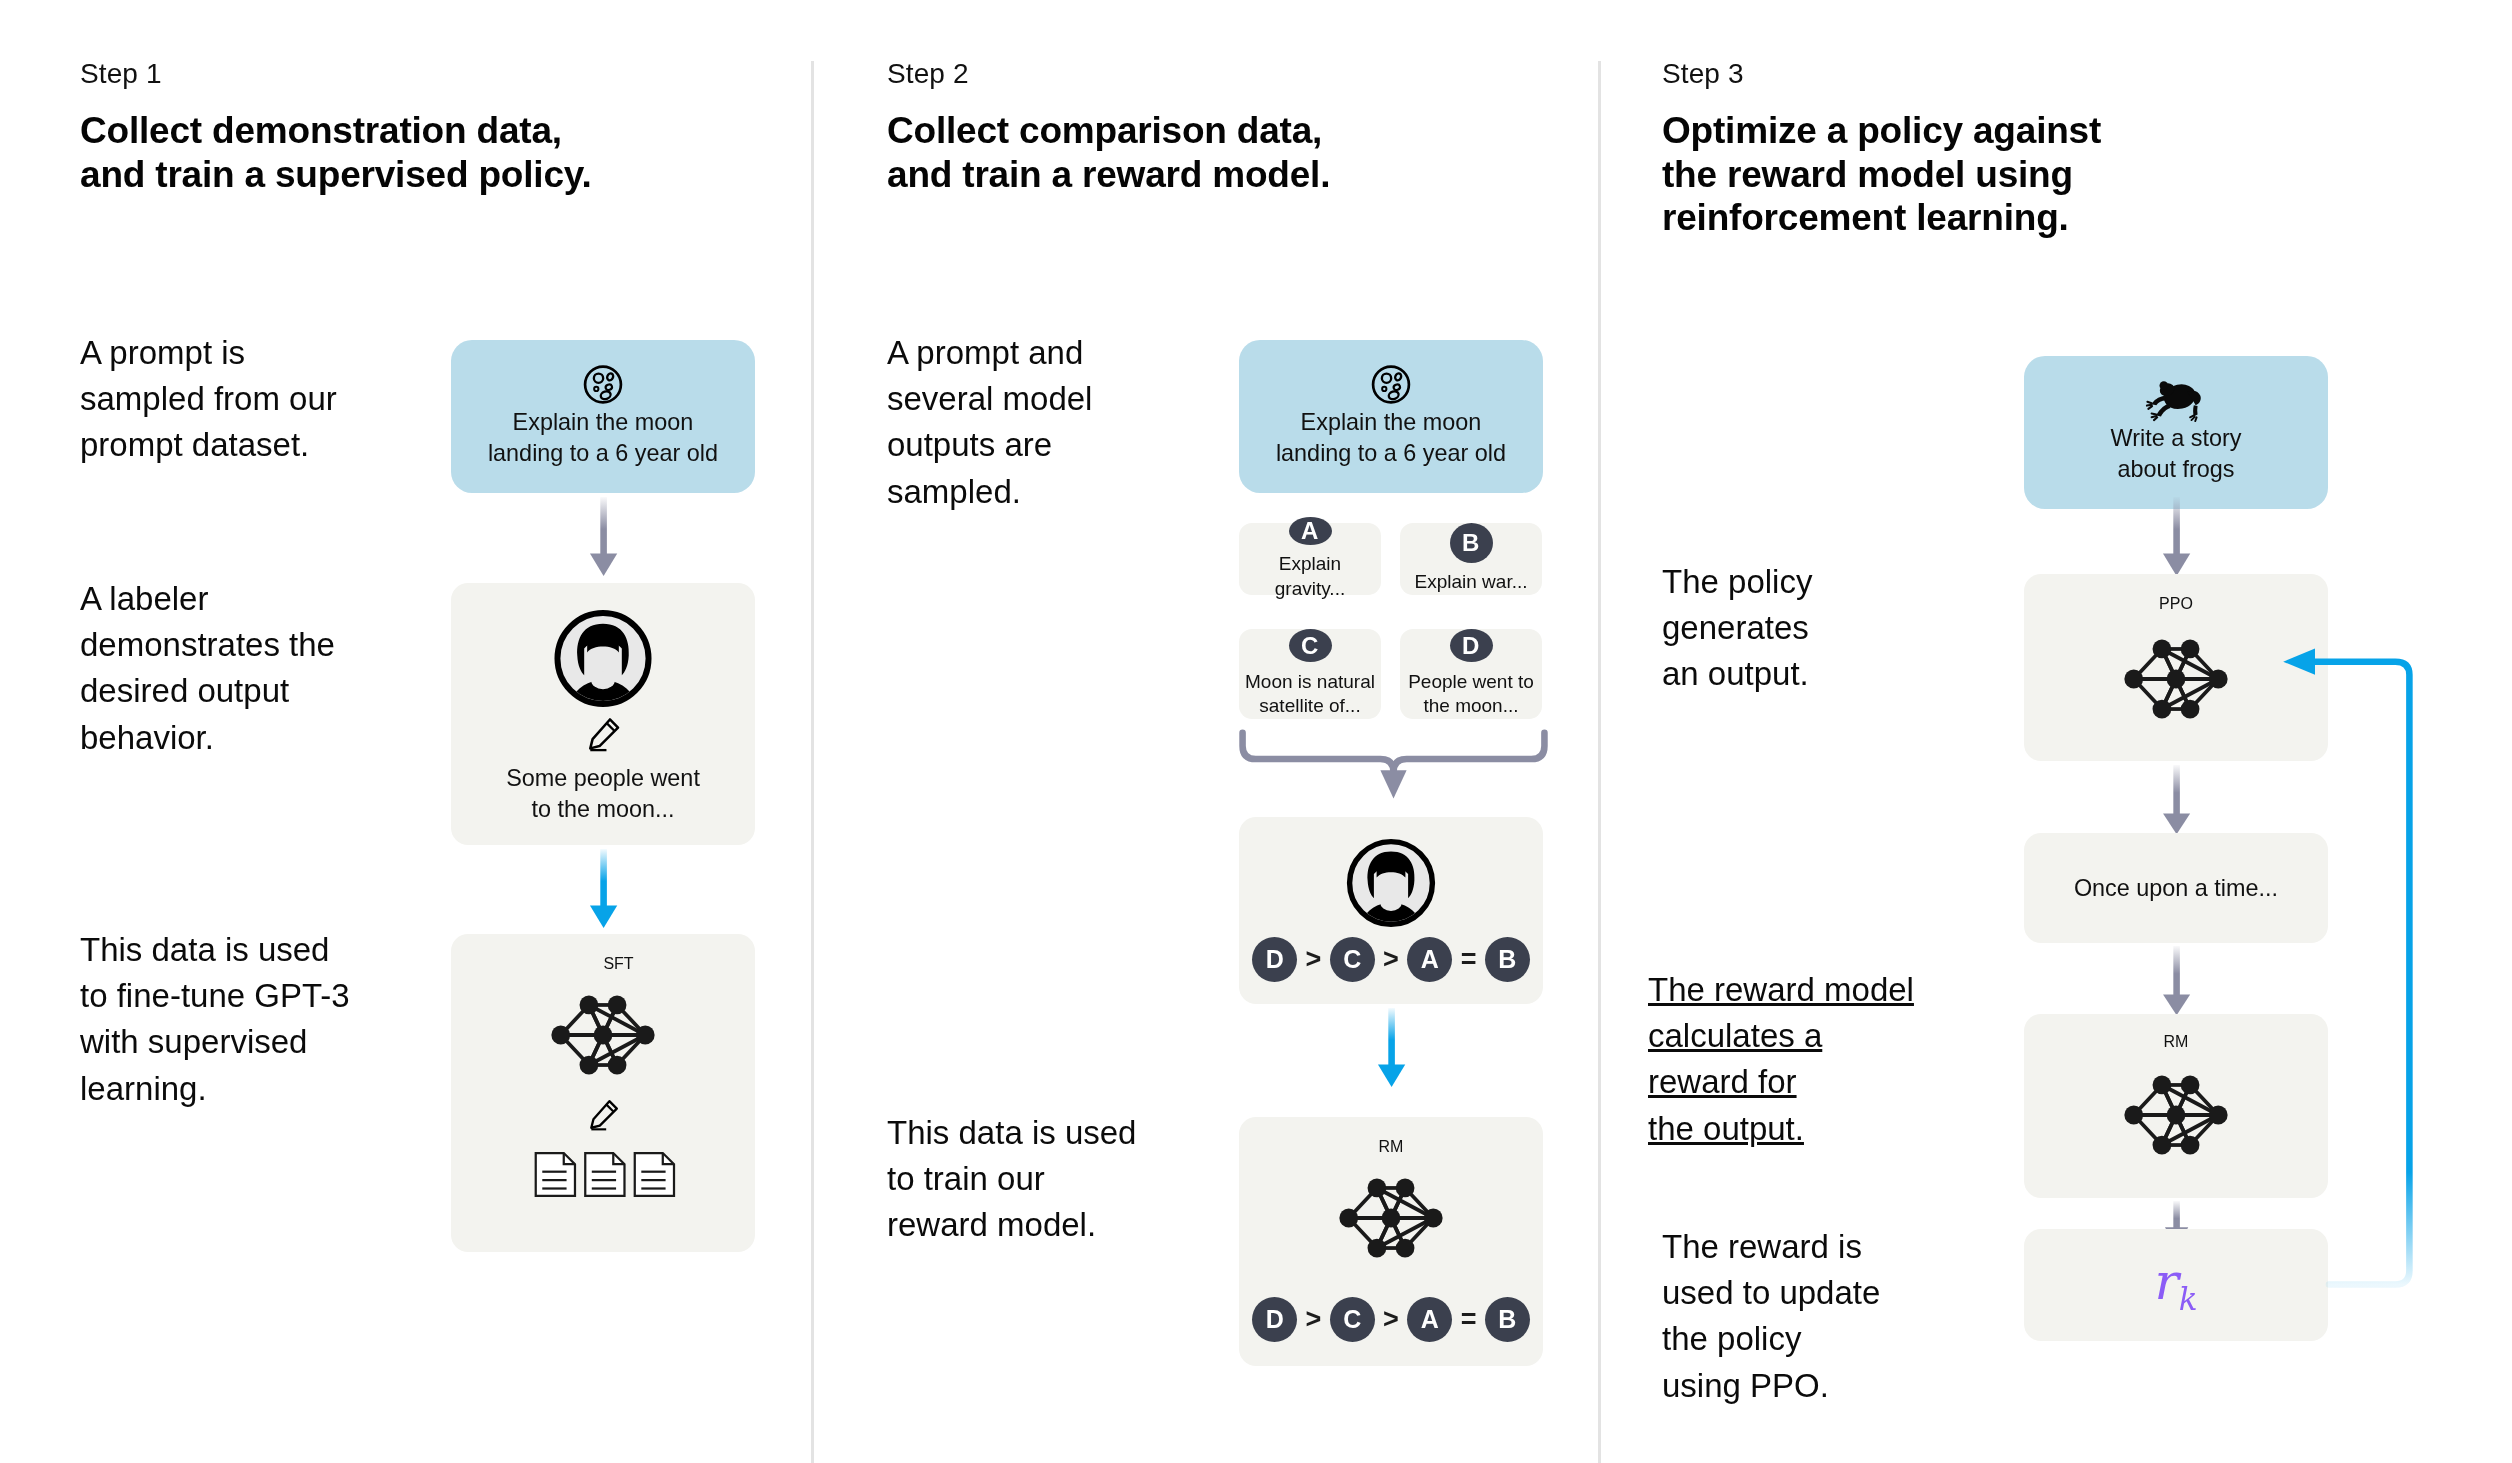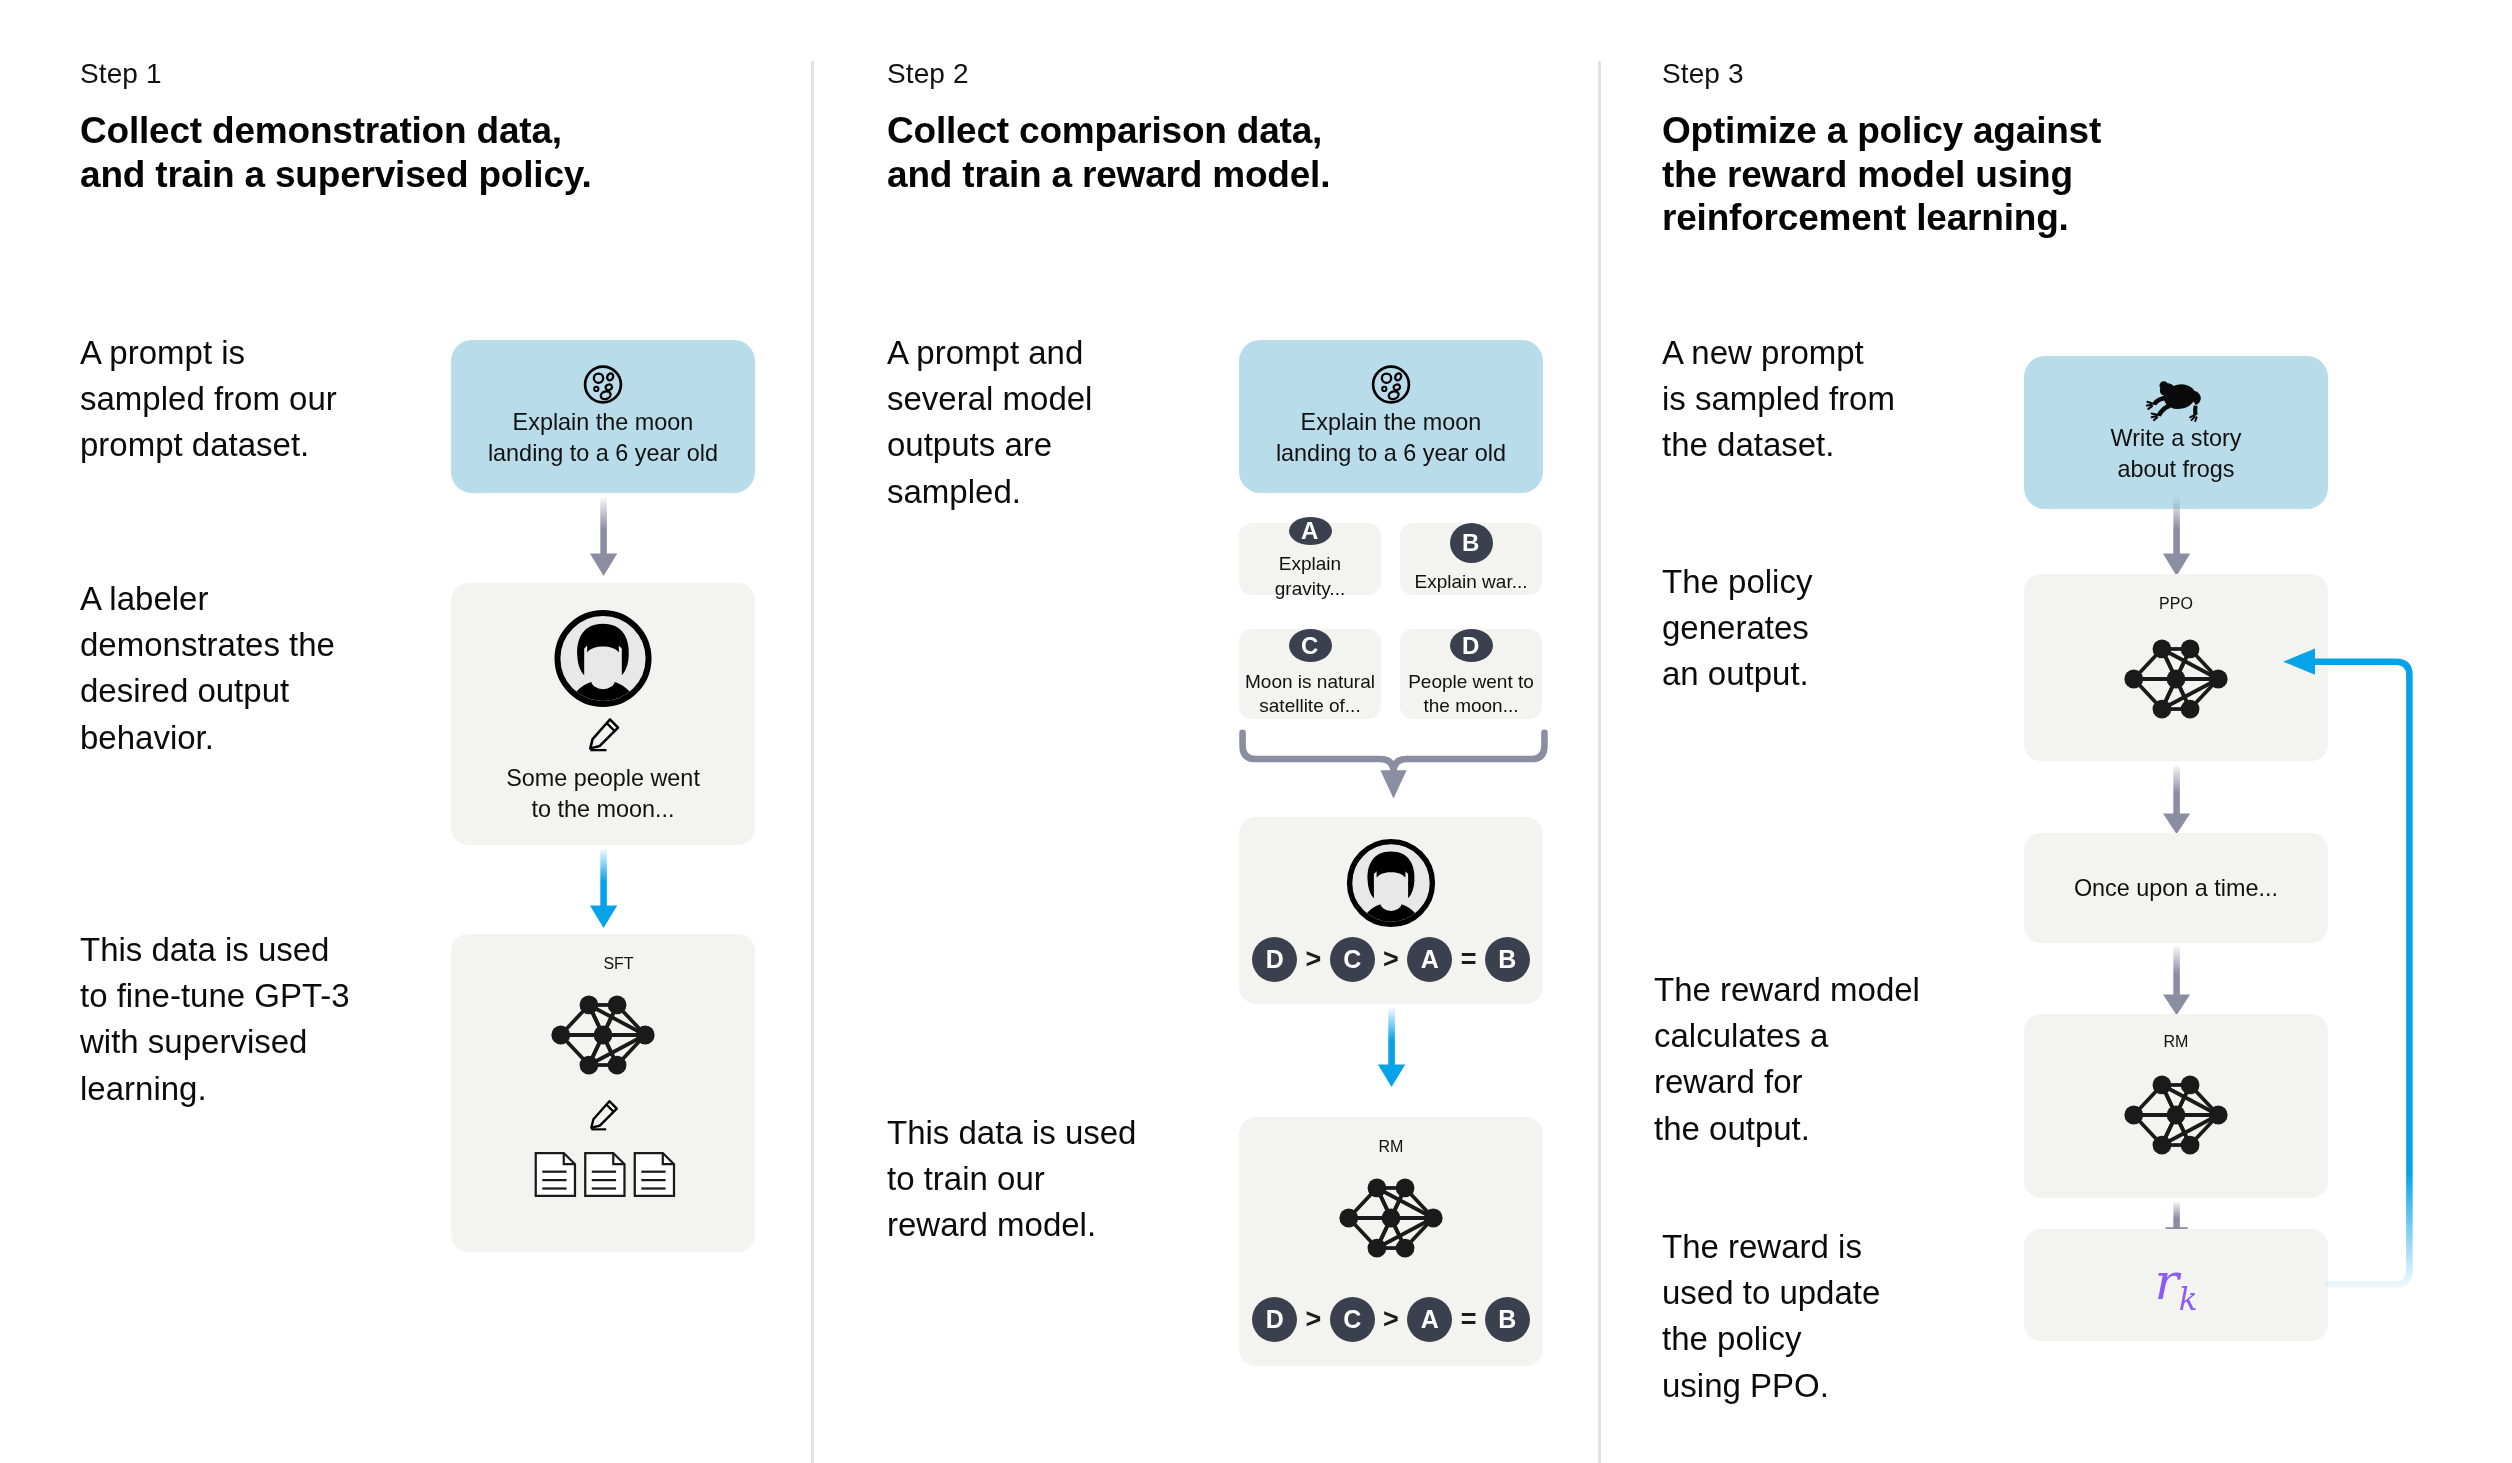--- a/index.html
+++ b/index.html
@@ -409,27 +409,24 @@
     </div>
   </div>
 
   <div class="col" id="col3">
 
     <div class="step-label" style="left:61px;top:58px;">Step 3</div>
     <div class="step-title" style="left:61px;top:109px;width:599px;">Optimize a policy against
 the reward model using
 reinforcement learning.</div>
 
-    <div class="para" style="left:61px;top:330px;width:318px;">A new prompt
-is sampled from
-the dataset.</div>
     <div class="para" style="left:61px;top:559px;width:318px;">The policy
 generates
 an output.</div>
-    <div class="para" style="left:53px;top:967px;width:318px;">The reward model
+    <div class="para" style="left:47px;top:967px;width:318px;text-decoration:underline;">The reward model
 calculates a
 reward for
 the output.</div>
     <div class="para" style="left:61px;top:1224px;width:318px;">The reward is
 used to update
 the policy
 using PPO.</div>
 
     <div class="card blue" style="left:423px;top:340px;width:304px;height:153px;margin-top:16px;">
       <span class="abs" style="top:20.6px;left:50%;transform:translateX(-50%);">

